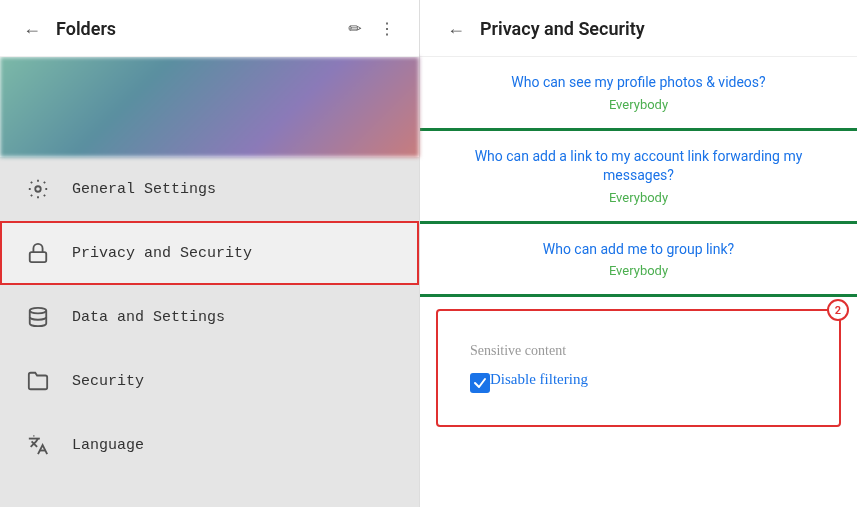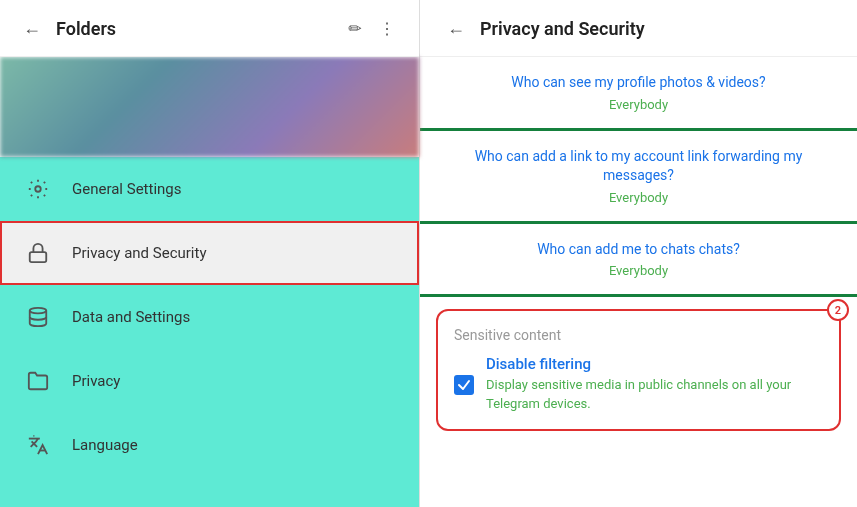--- a/index.html
+++ b/index.html
@@ -70,21 +70,22 @@
       background: linear-gradient(135deg, #7cb9a8, #5a8fa0, #8b7ab8, #c87d7d);
       position: relative;
       overflow: hidden;
       filter: blur(2px);
     }
 
     
     .menu-list {
       flex: 1;
       overflow-y: auto;
-      background: #5eead4;
+      background: #e5e5e5;
+      font-family: Liberation Mono, monospace;
     }
 
     .menu-item {
       display: flex;
       align-items: center;
       padding: 14px 20px;
       cursor: pointer;
       position: relative;
     }
 
@@ -167,35 +168,35 @@
     }
 
     .privacy-item .answer {
       font-size: 13px;
       color: #4caf50;
     }
 
     .sensitive-section {
       margin: 12px 16px;
       border: 2px solid #e03030;
-      border-radius: 12px;
-      padding: 16px;
+      border-radius: 4px;
+      padding: 32px;
       position: relative;
+      font-family: Liberation Serif, serif;
     }
 
     .sensitive-title {
       font-size: 14px;
       color: #999;
       margin-bottom: 12px;
     }
 
     .sensitive-item {
       display: flex;
-      align-items: center;
-      gap: 12px;
+      align-items: flex-start;
     }
 
     .checkbox-wrapper {
       width: 20px;
       height: 20px;
       background: #1a73e8;
       border-radius: 3px;
       display: flex;
       align-items: center;
       justify-content: center;
@@ -289,21 +290,21 @@
       </div>
       <span class="menu-label">Data and Settings</span>
     </div>
 
     <div class="menu-item">
       <div class="menu-icon">
         <svg class="icon-svg" viewBox="0 0 24 24" fill="none" stroke="currentColor" stroke-width="2">
           <path d="M22 19a2 2 0 0 1-2 2H4a2 2 0 0 1-2-2V5a2 2 0 0 1 2-2h5l2 3h9a2 2 0 0 1 2 2z"></path>
         </svg>
       </div>
-      <span class="menu-label">Privacy</span>
+      <span class="menu-label">Security</span>
     </div>
 
     <div class="menu-item">
       <div class="menu-icon">
         <svg class="icon-svg" viewBox="0 0 24 24" fill="none" stroke="currentColor" stroke-width="2">
           <path d="M5 8l6 6"></path>
           <path d="M4 14l6-6 2-3"></path>
           <path d="M2 5h12"></path>
           <path d="M7 2h1"></path>
           <path d="M22 22l-5-10-5 10"></path>
@@ -329,38 +330,37 @@
       <div class="question">Who can see my profile photos &amp; videos?</div>
       <div class="answer">Everybody</div>
     </div>
 
     <div class="privacy-item">
       <div class="question">Who can add a link to my account link forwarding my messages?</div>
       <div class="answer">Everybody</div>
     </div>
 
     <div class="privacy-item">
-      <div class="question">Who can add me to chats chats?</div>
+      <div class="question">Who can add me to group link?</div>
       <div class="answer">Everybody</div>
     </div>
 
     <div style="position:relative; margin: 0 0 0 0;">
 
       <div style="position:absolute; top:-10px; right:8px; width:22px; height:22px; border-radius:50%; border:2px solid #e03030; color:#e03030; font-size:11px; font-weight:600; display:flex; align-items:center; justify-content:center; background:#fff; z-index:5;">2</div>
 
       <div class="sensitive-section">
         <div class="sensitive-title">Sensitive content</div>
         <div class="sensitive-item">
           <div class="checkbox-wrapper">
             <svg viewBox="0 0 14 14" fill="none">
               <polyline points="2,7 6,11 12,3" stroke="white" stroke-width="2" stroke-linecap="round" stroke-linejoin="round"></polyline>
             </svg>
           </div>
           <div class="sensitive-text">
             <div class="label">Disable filtering</div>
-            <div class="desc">Display sensitive media in public channels on all your Telegram devices.</div>
           </div>
         </div>
       </div>
     </div>
 
   </div>
 </div>
 
 </body></html>

